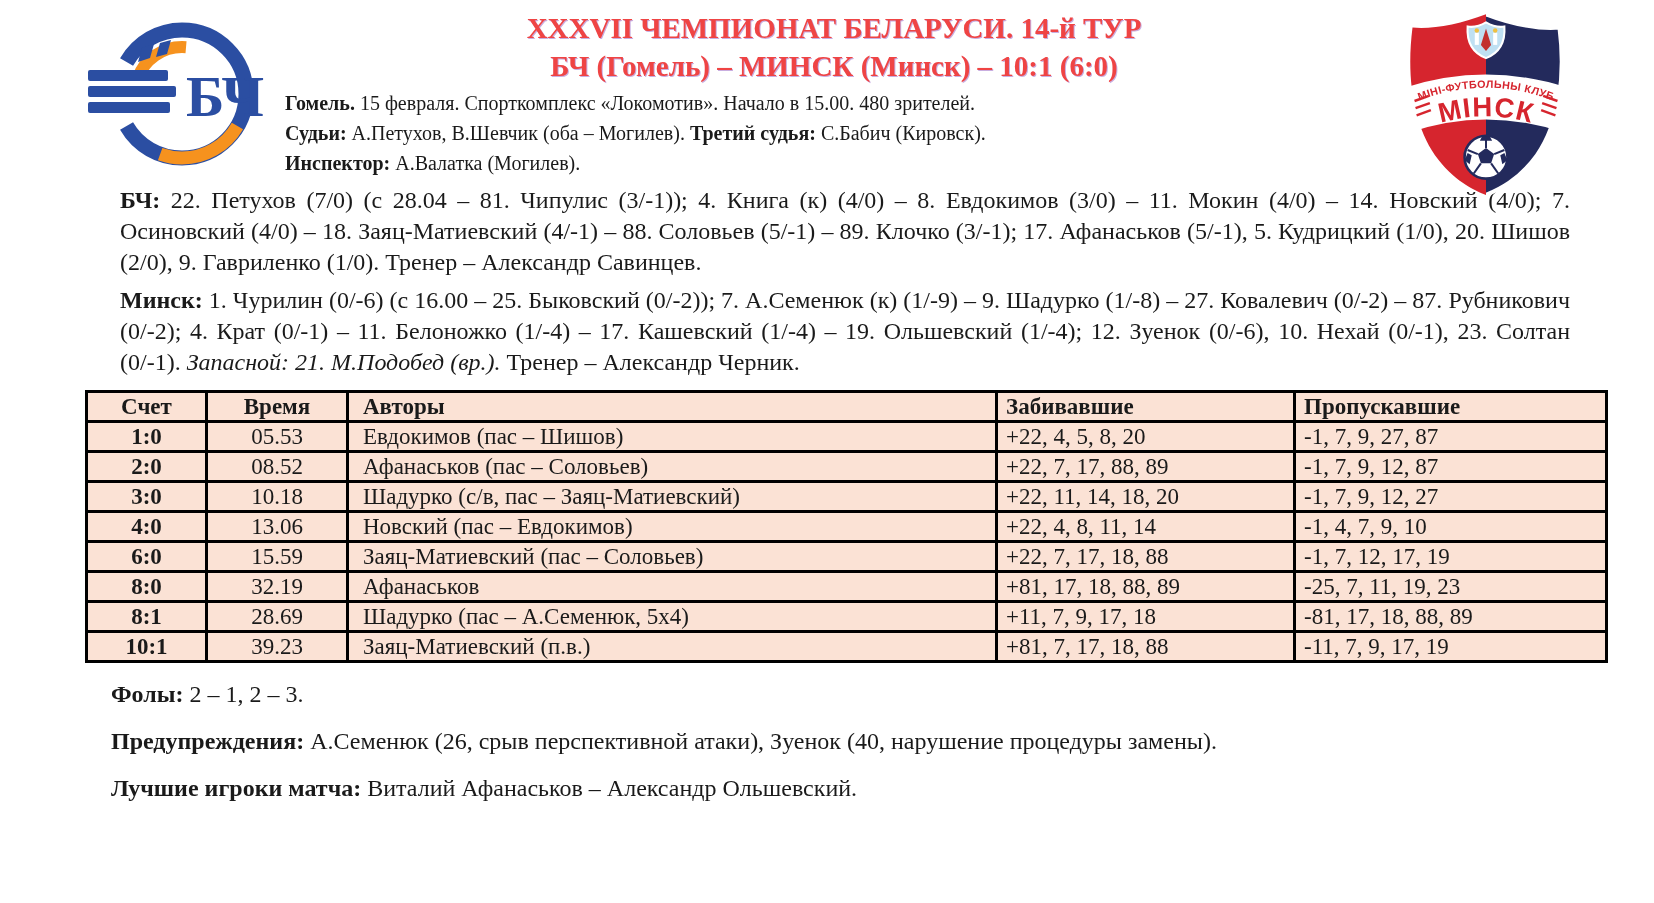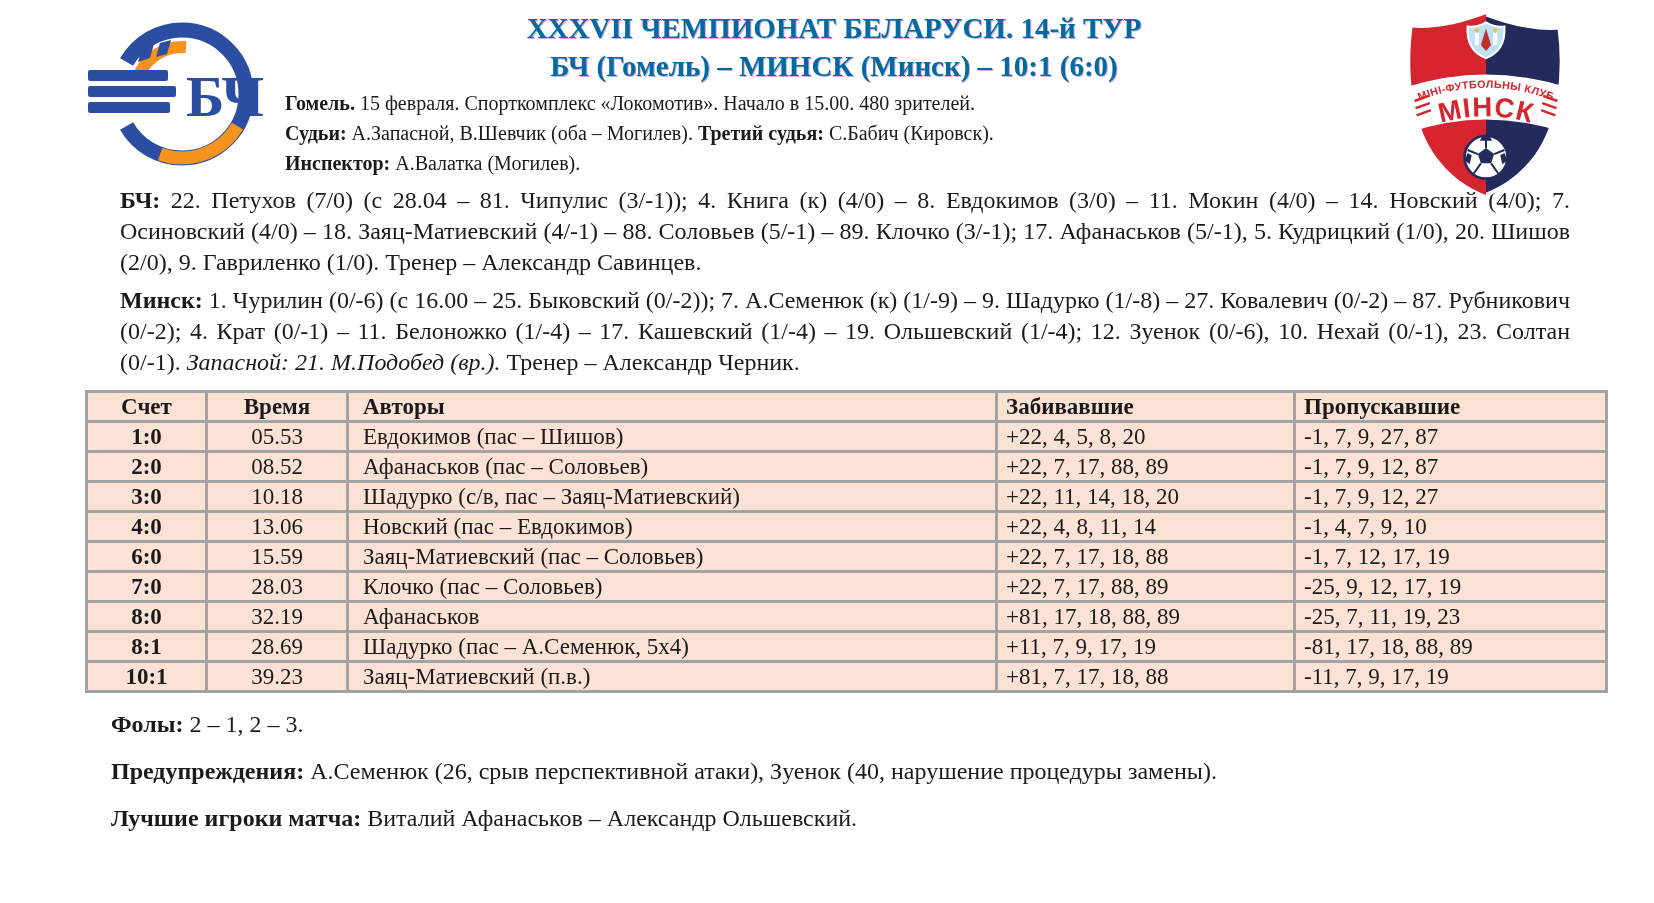--- a/index.html
+++ b/index.html
@@ -5,35 +5,35 @@
   html,body { margin:0; padding:0; background:#ffffff; }
   .page {
     position:relative; width:1654px; height:903px; background:#ffffff;
     font-family:"Liberation Serif","DejaVu Serif",serif; color:#1a1a1a; overflow:hidden;
   }
   
   .logo-left  { position:absolute; left:86px;  top:12px;  width:180px; height:166px; }
   .logo-right { position:absolute; left:1394px; top:2px;  width:184px; height:196px; }
   .titles { padding-top:10px; margin:0 266px 0 280px; text-align:center; }
   .title, .subtitle {
-    font-weight:bold; font-size:29px; line-height:36px; color:#0369a1;
+    font-weight:bold; font-size:29px; line-height:36px; color:#ef4444;
     text-shadow:1px 1px 0 #c9aee0;
   }
   .subtitle { margin-top:2px; }
   .info-block { margin:4px 60px 0 285px; }
   .info { margin:0; font-size:20px; line-height:30px; }
   
   .roster { margin:7px 84px 0 120px; font-size:24px; line-height:31px; text-align:justify; }
   .roster .ital { font-style:italic; }
   
   table.goals {
     margin:12px 0 0 85px; border-collapse:collapse; font-size:23px; line-height:25px;
   }
   table.goals th, table.goals td {
-    background:#fbe2d5; border:3px solid #a3a3a3; padding:1px 8px; height:25px;
+    background:#fbe2d5; border:3px solid #000000; padding:1px 8px; height:25px;
     white-space:nowrap;
   }
   table.goals th { font-weight:bold; text-align:left; }
   .c0 { width:101px; text-align:center !important; }
   .c1 { width:122px; text-align:center !important; }
   .c2 { width:624px; padding-left:14px !important; }
   .c3 { width:279px; }
   .c4 { width:293px; }
   td.c0 { font-weight:bold; }
   
@@ -119,21 +119,21 @@
       </g>
     </svg>
   </div>
 
   <div class="titles">
     <div class="title">XXXVII ЧЕМПИОНАТ БЕЛАРУСИ. 14-й ТУР</div>
     <div class="subtitle">БЧ (Гомель) – МИНСК (Минск) – 10:1 (6:0)</div>
   </div>
   <div class="info-block">
     <p class="info"><b>Гомель.</b><span> 15 февраля. Спорткомплекс «Локомотив». Начало в 15.00. 480 зрителей.</span></p>
-    <p class="info"><b>Судьи:</b><span> А.Запасной, В.Шевчик (оба – Могилев). </span><b>Третий судья:</b><span> С.Бабич (Кировск).</span></p>
+    <p class="info"><b>Судьи:</b><span> А.Петухов, В.Шевчик (оба – Могилев). </span><b>Третий судья:</b><span> С.Бабич (Кировск).</span></p>
     <p class="info"><b>Инспектор:</b><span> А.Валатка (Могилев).</span></p>
   </div>
 
   <p class="roster"><b>БЧ:</b><span> 22. Петухов (7/0) (с 28.04 – 81. Чипулис (3/-1)); 4. Книга (к) (4/0) – 8. Евдокимов (3/0) – 11. Мокин (4/0) – 14. Новский (4/0); 7. Осиновский (4/0) – 18. Заяц-Матиевский (4/-1) – 88. Соловьев (5/-1) – 89. Клочко (3/-1); 17. Афанаськов (5/-1), 5. Кудрицкий (1/0), 20. Шишов (2/0), 9. Гавриленко (1/0). Тренер – Александр Савинцев.</span></p>
   <p class="roster"><b>Минск:</b><span> 1. Чурилин (0/-6) (с 16.00 – 25. Быковский (0/-2)); 7. А.Семенюк (к) (1/-9) – 9. Шадурко (1/-8) – 27. Ковалевич (0/-2) – 87. Рубникович (0/-2); 4. Крат (0/-1) – 11. Белоножко (1/-4) – 17. Кашевский (1/-4) – 19. Ольшевский (1/-4); 12. Зуенок (0/-6), 10. Нехай (0/-1), 23. Солтан (0/-1). </span><span class="ital">Запасной: 21. М.Подобед (вр.).</span><span> Тренер – Александр Черник.</span></p>
 
   <table class="goals">
     <thead>
       <tr>
         <th class="c0">Счет</th>
@@ -173,38 +173,31 @@
           <td class="c4">-1, 4, 7, 9, 10</td>
         </tr>
         <tr>
           <td class="c0">6:0</td>
           <td class="c1">15.59</td>
           <td class="c2">Заяц-Матиевский (пас – Соловьев)</td>
           <td class="c3">+22, 7, 17, 18, 88</td>
           <td class="c4">-1, 7, 12, 17, 19</td>
         </tr>
         <tr>
-          <td class="c0">7:0</td>
-          <td class="c1">28.03</td>
-          <td class="c2">Клочко (пас – Соловьев)</td>
-          <td class="c3">+22, 7, 17, 88, 89</td>
-          <td class="c4">-25, 9, 12, 17, 19</td>
-        </tr>
-        <tr>
           <td class="c0">8:0</td>
           <td class="c1">32.19</td>
           <td class="c2">Афанаськов</td>
           <td class="c3">+81, 17, 18, 88, 89</td>
           <td class="c4">-25, 7, 11, 19, 23</td>
         </tr>
         <tr>
           <td class="c0">8:1</td>
           <td class="c1">28.69</td>
           <td class="c2">Шадурко (пас – А.Семенюк, 5х4)</td>
-          <td class="c3">+11, 7, 9, 17, 19</td>
+          <td class="c3">+11, 7, 9, 17, 18</td>
           <td class="c4">-81, 17, 18, 88, 89</td>
         </tr>
         <tr>
           <td class="c0">10:1</td>
           <td class="c1">39.23</td>
           <td class="c2">Заяц-Матиевский (п.в.)</td>
           <td class="c3">+81, 7, 17, 18, 88</td>
           <td class="c4">-11, 7, 9, 17, 19</td>
         </tr>
       </tbody>

